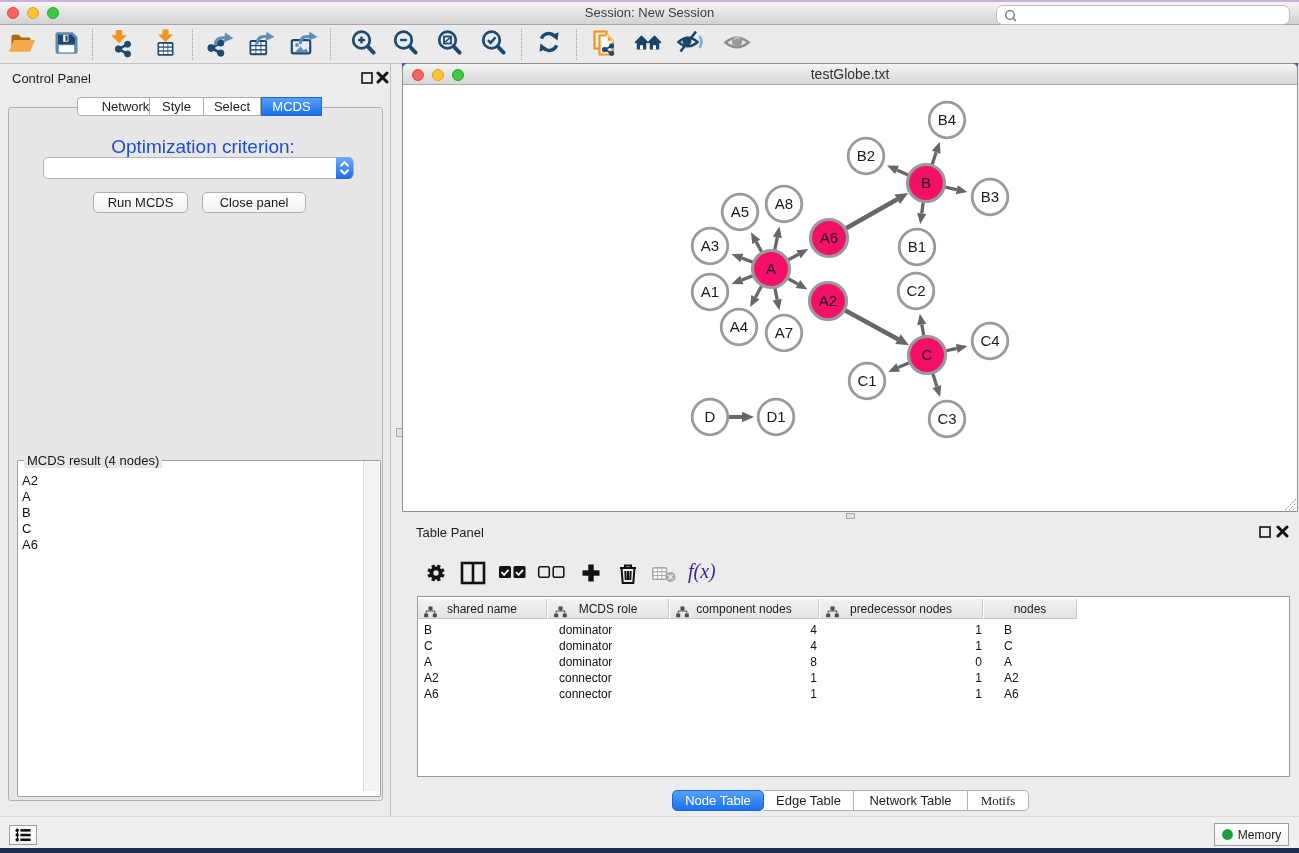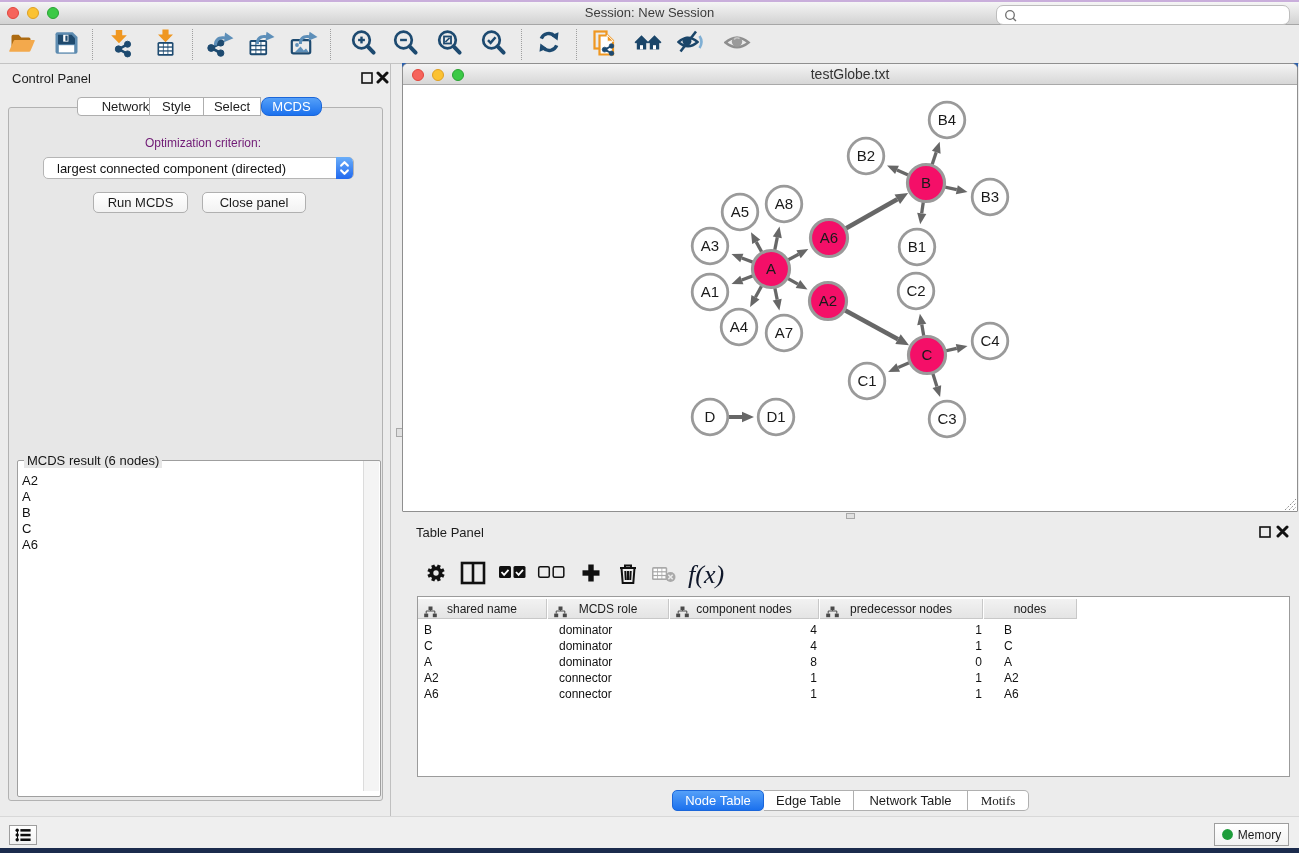--- a/index.html
+++ b/index.html
@@ -6,21 +6,21 @@
 .abs { position:absolute; }
 .vsep { position:absolute; top:3px; height:31px; width:0; border-left:1px dotted #9f9f9f; }
 .light { position:absolute; width:12px; height:12px; border-radius:50%; top:5px; }
 #titlebar { left:0; top:2px; width:1299px; height:23px; background:linear-gradient(#f5f5f5,#d2d2d2); border-bottom:1px solid #a6a6a6; }
 #toolbar { left:0; top:26px; width:1299px; height:38px; background:#ebebeb; border-bottom:1px solid #c3c3c3; }
 #search { position:absolute; left:996px; top:5px; width:294px; height:20px; background:#fff; border:1px solid #bdbdbd; border-radius:7px; }
 
 #cp-tabs { position:absolute; left:77px; top:97px; height:19px; display:flex; z-index:3; font-size:13px; }
 .cptab { background:#fff; border:1px solid #aeaeae; border-left:none; color:#1c1c1c; display:flex; align-items:center; justify-content:center; }
 .cptab.first { border-left:1px solid #aeaeae; border-radius:4px 0 0 4px;padding-left:24px; }
-.cptab.sel { background:linear-gradient(#55a0f8,#1b71ee); color:#fff; border:1px solid #1b66d9; border-radius:8px; }
+.cptab.sel { background:linear-gradient(#55a0f8,#1b71ee); color:#fff; border:1px solid #1b66d9; border-radius:0; }
 #cp-pane { position:absolute; left:8px; top:107px; width:375px; height:694px; background:#e7e7e7; border:1px solid #b2b2b2; border-radius:3px; }
 .btn { position:absolute; background:linear-gradient(#ffffff,#f2f2f2); border:1px solid #b0b0b0; border-radius:5px; font-size:13px; color:#1b1b1b; display:flex; align-items:center; justify-content:center; }
 
 #netwin { position:absolute; left:402px; top:63px; width:896px; height:449px; border:1px solid #8f8f8f; border-radius:6px 6px 1px 1px; background:#fff; z-index:2; }
 #nettitle { position:absolute; left:0; top:0; right:0; height:21px; background:linear-gradient(#f4f4f4,#d7d7d7); border-bottom:1px solid #a9a9a9; border-radius:5px 5px 0 0; }
 
 #tbl { position:absolute; left:417px; top:596px; width:873px; height:181px; background:#fff; border:1px solid #9b9b9b; }
 .th { position:absolute; top:2px; height:20px; background:linear-gradient(#f2f2f2,#e4e4e4); border-right:1px solid #c8c8c8; border-bottom:1px solid #c8c8c8; font-size:12px; color:#1c1c1c; text-align:center; line-height:20px; }
 .thicon { position:absolute; left:6px; top:4px; }
 .thlab { }
@@ -200,37 +200,36 @@
     <path d="M2,2 L11,11 M11,2 L2,11" stroke="#111" stroke-width="3" stroke-linecap="round"></path>
   </svg>
 
 <div id="cp-pane"></div>
 <div id="cp-tabs">
   <div class="cptab first" style="width:73px">Network</div>
   <div class="cptab" style="width:54px">Style</div>
   <div class="cptab" style="width:57px">Select</div>
   <div class="cptab sel" style="width:61px">MCDS</div>
 </div>
-<div class="abs" style="left:8px;top:136px;width:390px;text-align:center;font-size:12px;color:#701a75">Optimization criterion:</div>
+<div class="abs" style="left:8px;top:136px;width:390px;text-align:center;font-size:19px;color:#1d4ed8">Optimization criterion:</div>
 <div class="abs" style="left:43px;top:157px;width:311px;height:22px;background:#fff;border:1px solid #b5b5b5;border-radius:5px;">
-  <div style="position:absolute;left:13px;top:0;font-size:13px;line-height:21px;color:#111">largest connected component (directed)</div>
   <div style="position:absolute;right:0px;top:-1px;width:17px;height:22px;background:linear-gradient(#6aaef9,#2169ef);border-radius:0 5px 5px 0;">
     <svg width="17" height="22" viewBox="0 0 17 22">
         <g stroke="#fff" stroke-width="2.2" fill="none" stroke-linecap="round" stroke-linejoin="round">
           <path d="M5.2,8.6 L8.5,5.2 L11.8,8.6"></path>
           <path d="M5.2,13.4 L8.5,16.8 L11.8,13.4"></path>
         </g>
       </svg>
   </div>
 </div>
 <div class="btn" style="left:93px;top:192px;width:95px;height:21px">Run MCDS</div>
 <div class="btn" style="left:202px;top:192px;width:104px;height:21px">Close panel</div>
 
 <div class="abs" style="left:17px;top:460px;width:364px;height:337px;border:1px solid #9f9f9f;border-radius:2px;background:#fff"></div>
-<div class="abs" style="left:24px;top:453px;background:#e7e7e7;padding:0 3px;font-size:13px;color:#161616">MCDS result (6 nodes)</div>
+<div class="abs" style="left:24px;top:453px;background:#e7e7e7;padding:0 3px;font-size:13px;color:#161616">MCDS result (4 nodes)</div>
 <div class="abs" style="left:363px;top:461px;width:16px;height:330px;background:#f4f4f4;border-left:1px solid #dcdcdc"></div>
 <div class="abs" style="left:22px;top:473px;font-size:13px;color:#111;line-height:16px">A2<br>A<br>B<br>C<br>A6</div>
 
 <div class="abs" style="left:402px;top:63px;width:10px;height:10px;background:#2e62ae;z-index:1"></div>
 <div class="abs" style="left:1288px;top:63px;width:10px;height:10px;background:#2e62ae;z-index:1"></div>
 <div id="netwin">
   <div id="nettitle">
     <div class="light" style="left:9px;top:5px;background:#f6645c;border:0.5px solid #e2463d"></div>
     <div class="light" style="left:29px;top:5px;background:#fbc232;border:0.5px solid #dfa023"></div>
     <div class="light" style="left:49px;top:5px;background:#3bc946;border:0.5px solid #2aa334"></div>
@@ -390,21 +389,21 @@
       <rect x="1.6" y="5.7" width="3.8" height="2.6" fill="#fff"></rect>
       <rect x="6.2" y="5.7" width="3.8" height="2.6" fill="#fff"></rect>
       <rect x="10.8" y="5.7" width="3.6" height="2.6" fill="#fff"></rect>
       <rect x="1.6" y="9.6" width="3.8" height="2.4" fill="#fff"></rect>
       <rect x="6.2" y="9.6" width="3.8" height="2.4" fill="#fff"></rect>
       <rect x="10.8" y="9.6" width="3.6" height="2.4" fill="#fff"></rect>
     </g>
     <circle cx="21.5" cy="17" r="5" fill="#a9a9a9"></circle>
     <path d="M19.3,14.8 l4.4,4.4 M23.7,14.8 l-4.4,4.4" stroke="#e9e9e9" stroke-width="1.6"></path>
   </svg>
-<div class="abs" style="left:688px;top:560px;font-size:26px;font-style:italic;color:#0f172a;font-family:'Liberation Serif',serif">f(x)</div>
+<div class="abs" style="left:688px;top:560px;font-size:20px;font-style:italic;color:#4c1d95;font-family:'Liberation Serif',serif">f(x)</div>
 
 <div id="tbl">
 <div class="th" style="left:0px;width:129px"><span class="thicon"><svg width="13" height="12" viewBox="0 0 13 12" style="vertical-align:-1px">
           <g fill="#4a4a4a">
             <rect x="4.5" y="0.5" width="4" height="3.6"></rect>
             <rect x="0.2" y="7.6" width="4" height="3.6"></rect>
             <rect x="8.8" y="7.6" width="4" height="3.6"></rect>
           </g>
           <g stroke="#4a4a4a" fill="none">
             <path d="M2.2,7.6 v-2.6 h8.6 v2.6 M6.5,4.1 v0.9"></path>

